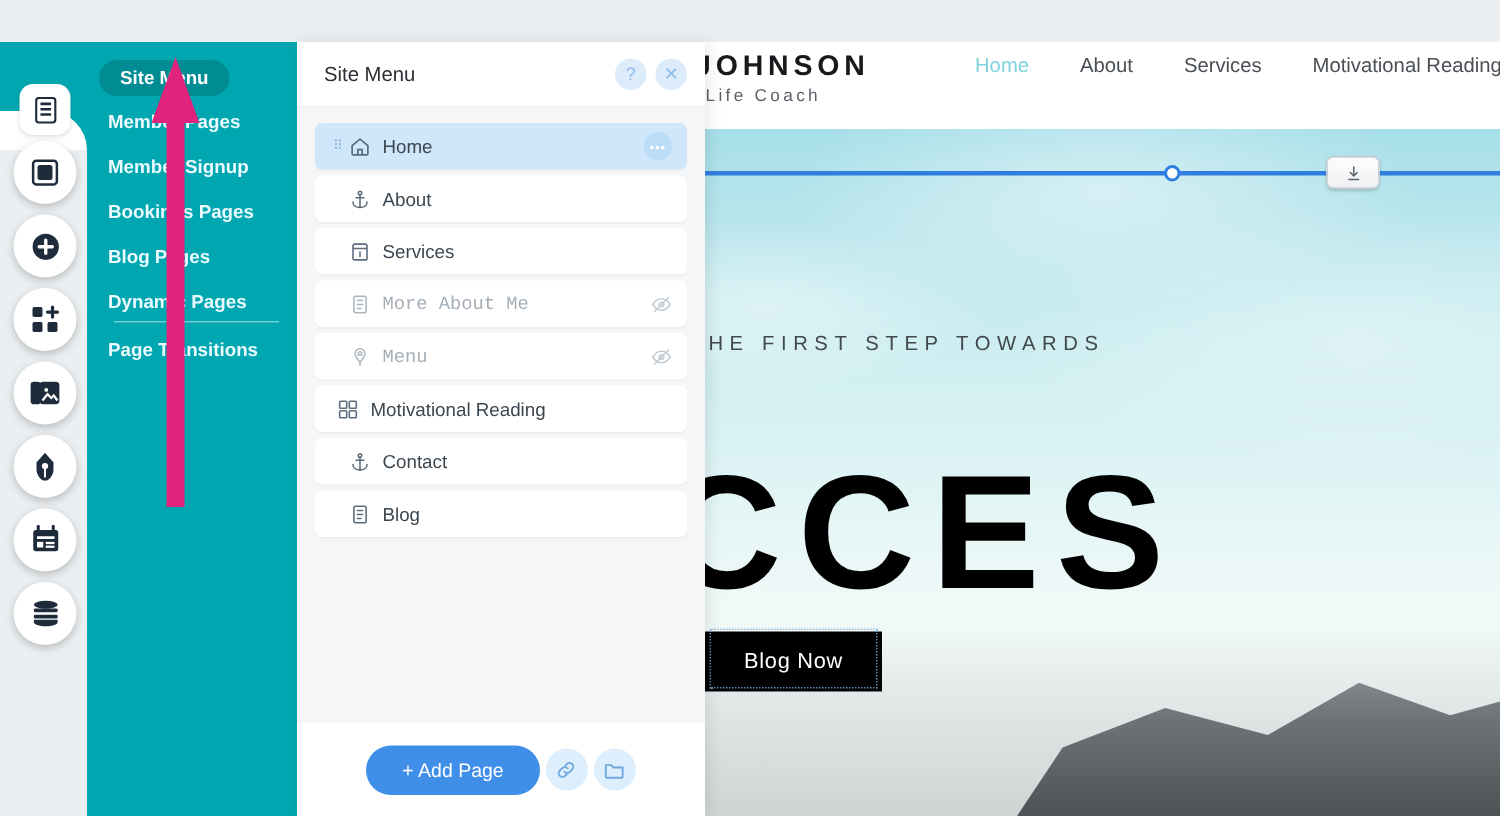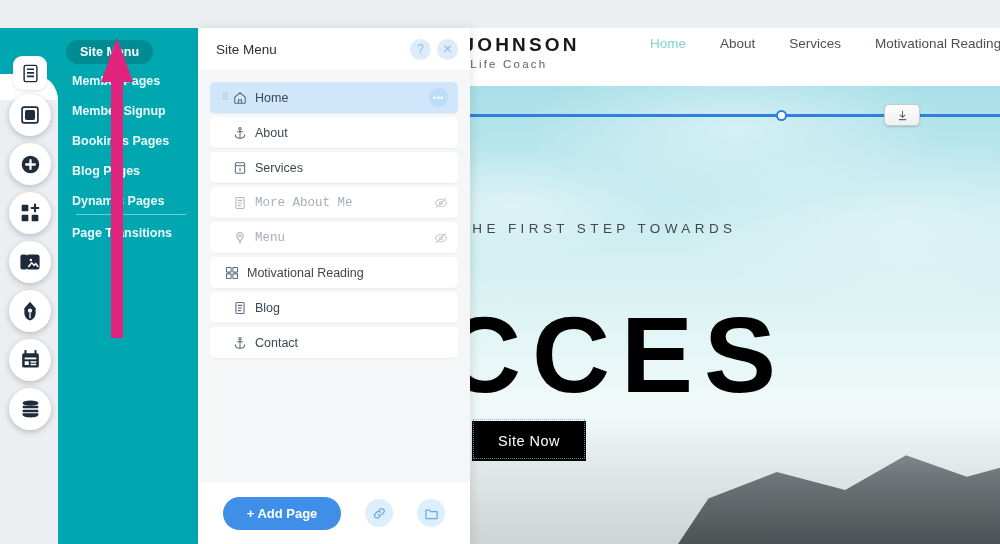--- a/index.html
+++ b/index.html
@@ -186,21 +186,21 @@
   .page-row .pg-label { font-size: 12.5px; color: #3d4750; margin-left: 2px; }
   .page-row.dim .pg-label { color: #a6afb8; font-family: Liberation Mono, monospace; }
   .page-row .eye { margin-left: auto; color: #c3ccd4; display:flex; align-items:center; }
   .page-row .dots {
     margin-left: auto; width: 19px; height: 19px; border-radius: 50%;
     background: #bcddf7; color: #ffffff; font-size: 9px; letter-spacing: .5px;
     display: flex; align-items: center; justify-content: center;
   }
   .flyout-foot {
     height: 62px; background: #ffffff; display: flex; align-items: center;
-    justify-content: center; gap: 24px; flex: 0 0 auto; font-weight: bold;
+    justify-content: center; gap: 4px; flex: 0 0 auto;
   }
   .add-page-btn {
     background: #3f8fe8; color: #ffffff; border-radius: 18px;
     padding: 9px 24px; font-size: 13px; white-space: nowrap;
   }
   .foot-circle {
     width: 28px; height: 28px; border-radius: 50%; background: #ddeefc;
     display: flex; align-items: center; justify-content: center; color: #6fa9e2;
   }
   svg { display: block; }
@@ -225,21 +225,21 @@
     </div>
 
     <div class="hero">
       <div class="hero-clouds"></div>
       <div class="hero-rocks">
         <div class="rock r1"></div>
         <div class="rock r2"></div>
       </div>
       <div class="hero-kicker">AMBITION IS THE FIRST STEP TOWARDS</div>
       <div class="hero-title">SUCCES</div>
-      <div class="hero-cta">Site Now</div>
+      <div class="hero-cta">Blog Now</div>
       <div class="hero-cta-sel"></div>
     </div>
 
     <div class="section-divider"></div>
     <div class="divider-dot"></div>
     <div class="divider-handle">
       <span>
         <svg width="11" height="11" viewBox="0 0 24 24" fill="none" stroke="#5b6168" stroke-width="2.2" stroke-linecap="round">
           <path d="M12 3v12M7 11l5 5 5-5M5 21h14"></path>
         </svg>
@@ -420,38 +420,38 @@
             <rect x="13.5" y="2.5" width="8" height="8" rx="1.2"></rect>
             <rect x="2.5" y="13.5" width="8" height="8" rx="1.2"></rect>
             <rect x="13.5" y="13.5" width="8" height="8" rx="1.2"></rect>
           </svg>
         </span>
         <span class="pg-label">Motivational Reading</span>
       </div>
 
       <div class="page-row">
         <span class="pg-icon" style="margin-left:11px">
-          <svg width="14" height="14" viewBox="0 0 24 24" fill="none" stroke="currentColor" stroke-width="1.8">
-            <rect x="5" y="2.5" width="14" height="19" rx="2"></rect>
-            <path d="M9 7.5h6M9 12h6M9 16.5h4" stroke-linecap="round"></path>
-          </svg>
-        </span>
-        <span class="pg-label">Blog</span>
-      </div>
-
-      <div class="page-row">
-        <span class="pg-icon" style="margin-left:11px">
           <svg width="14" height="14" viewBox="0 0 24 24" fill="none" stroke="currentColor" stroke-width="1.8" stroke-linecap="round">
             <circle cx="12" cy="4.5" r="2"></circle>
               <path d="M12 6.5V21"></path>
               <path d="M7.5 10h9"></path>
             <path d="M4 15c0 4 3.8 6 8 6s8-2 8-6"></path>
           </svg>
         </span>
         <span class="pg-label">Contact</span>
+      </div>
+
+      <div class="page-row">
+        <span class="pg-icon" style="margin-left:11px">
+          <svg width="14" height="14" viewBox="0 0 24 24" fill="none" stroke="currentColor" stroke-width="1.8">
+            <rect x="5" y="2.5" width="14" height="19" rx="2"></rect>
+            <path d="M9 7.5h6M9 12h6M9 16.5h4" stroke-linecap="round"></path>
+          </svg>
+        </span>
+        <span class="pg-label">Blog</span>
       </div>
 
     </div>
 
     <div class="flyout-foot">
       <div class="add-page-btn">+ Add Page</div>
       <div class="foot-circle">
         <svg width="15" height="15" viewBox="0 0 24 24" fill="none" stroke="currentColor" stroke-width="2" stroke-linecap="round">
           <path d="M10 13.5a4 4 0 0 0 5.7.3l2.6-2.6a4 4 0 0 0-5.7-5.7l-1.5 1.5"></path>
           <path d="M13.5 10a4 4 0 0 0-5.7-.3l-2.6 2.6a4 4 0 0 0 5.7 5.7l1.5-1.5"></path>

